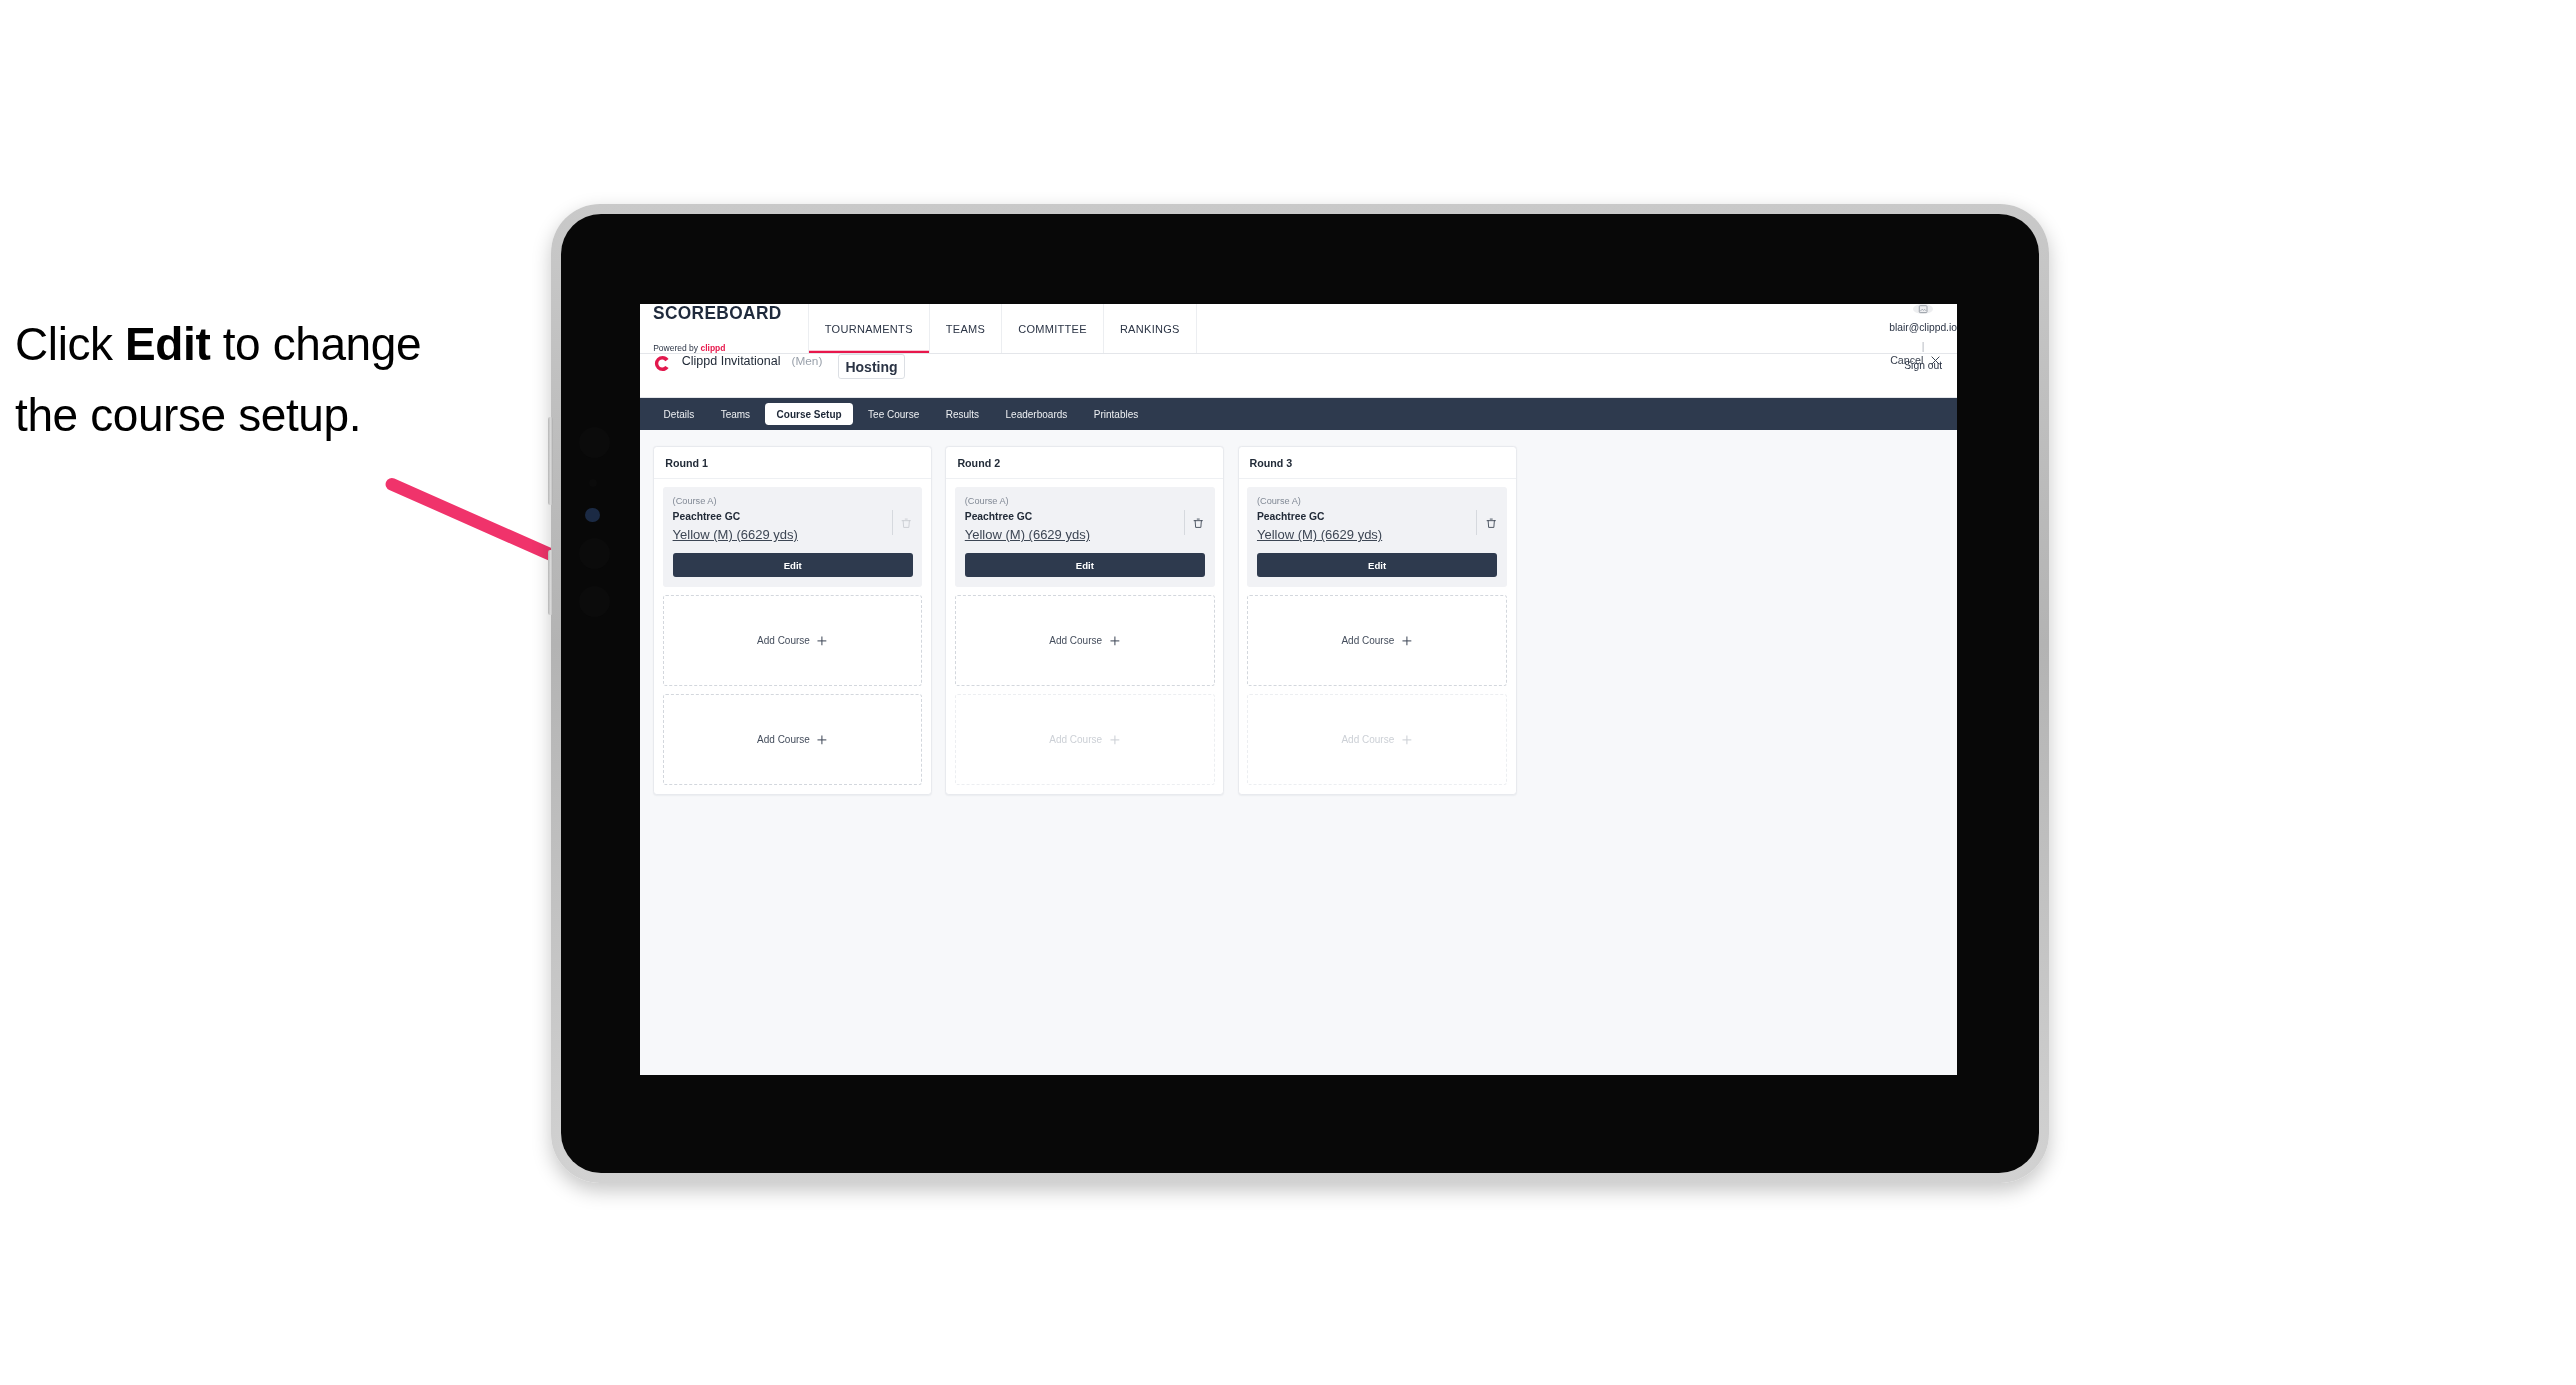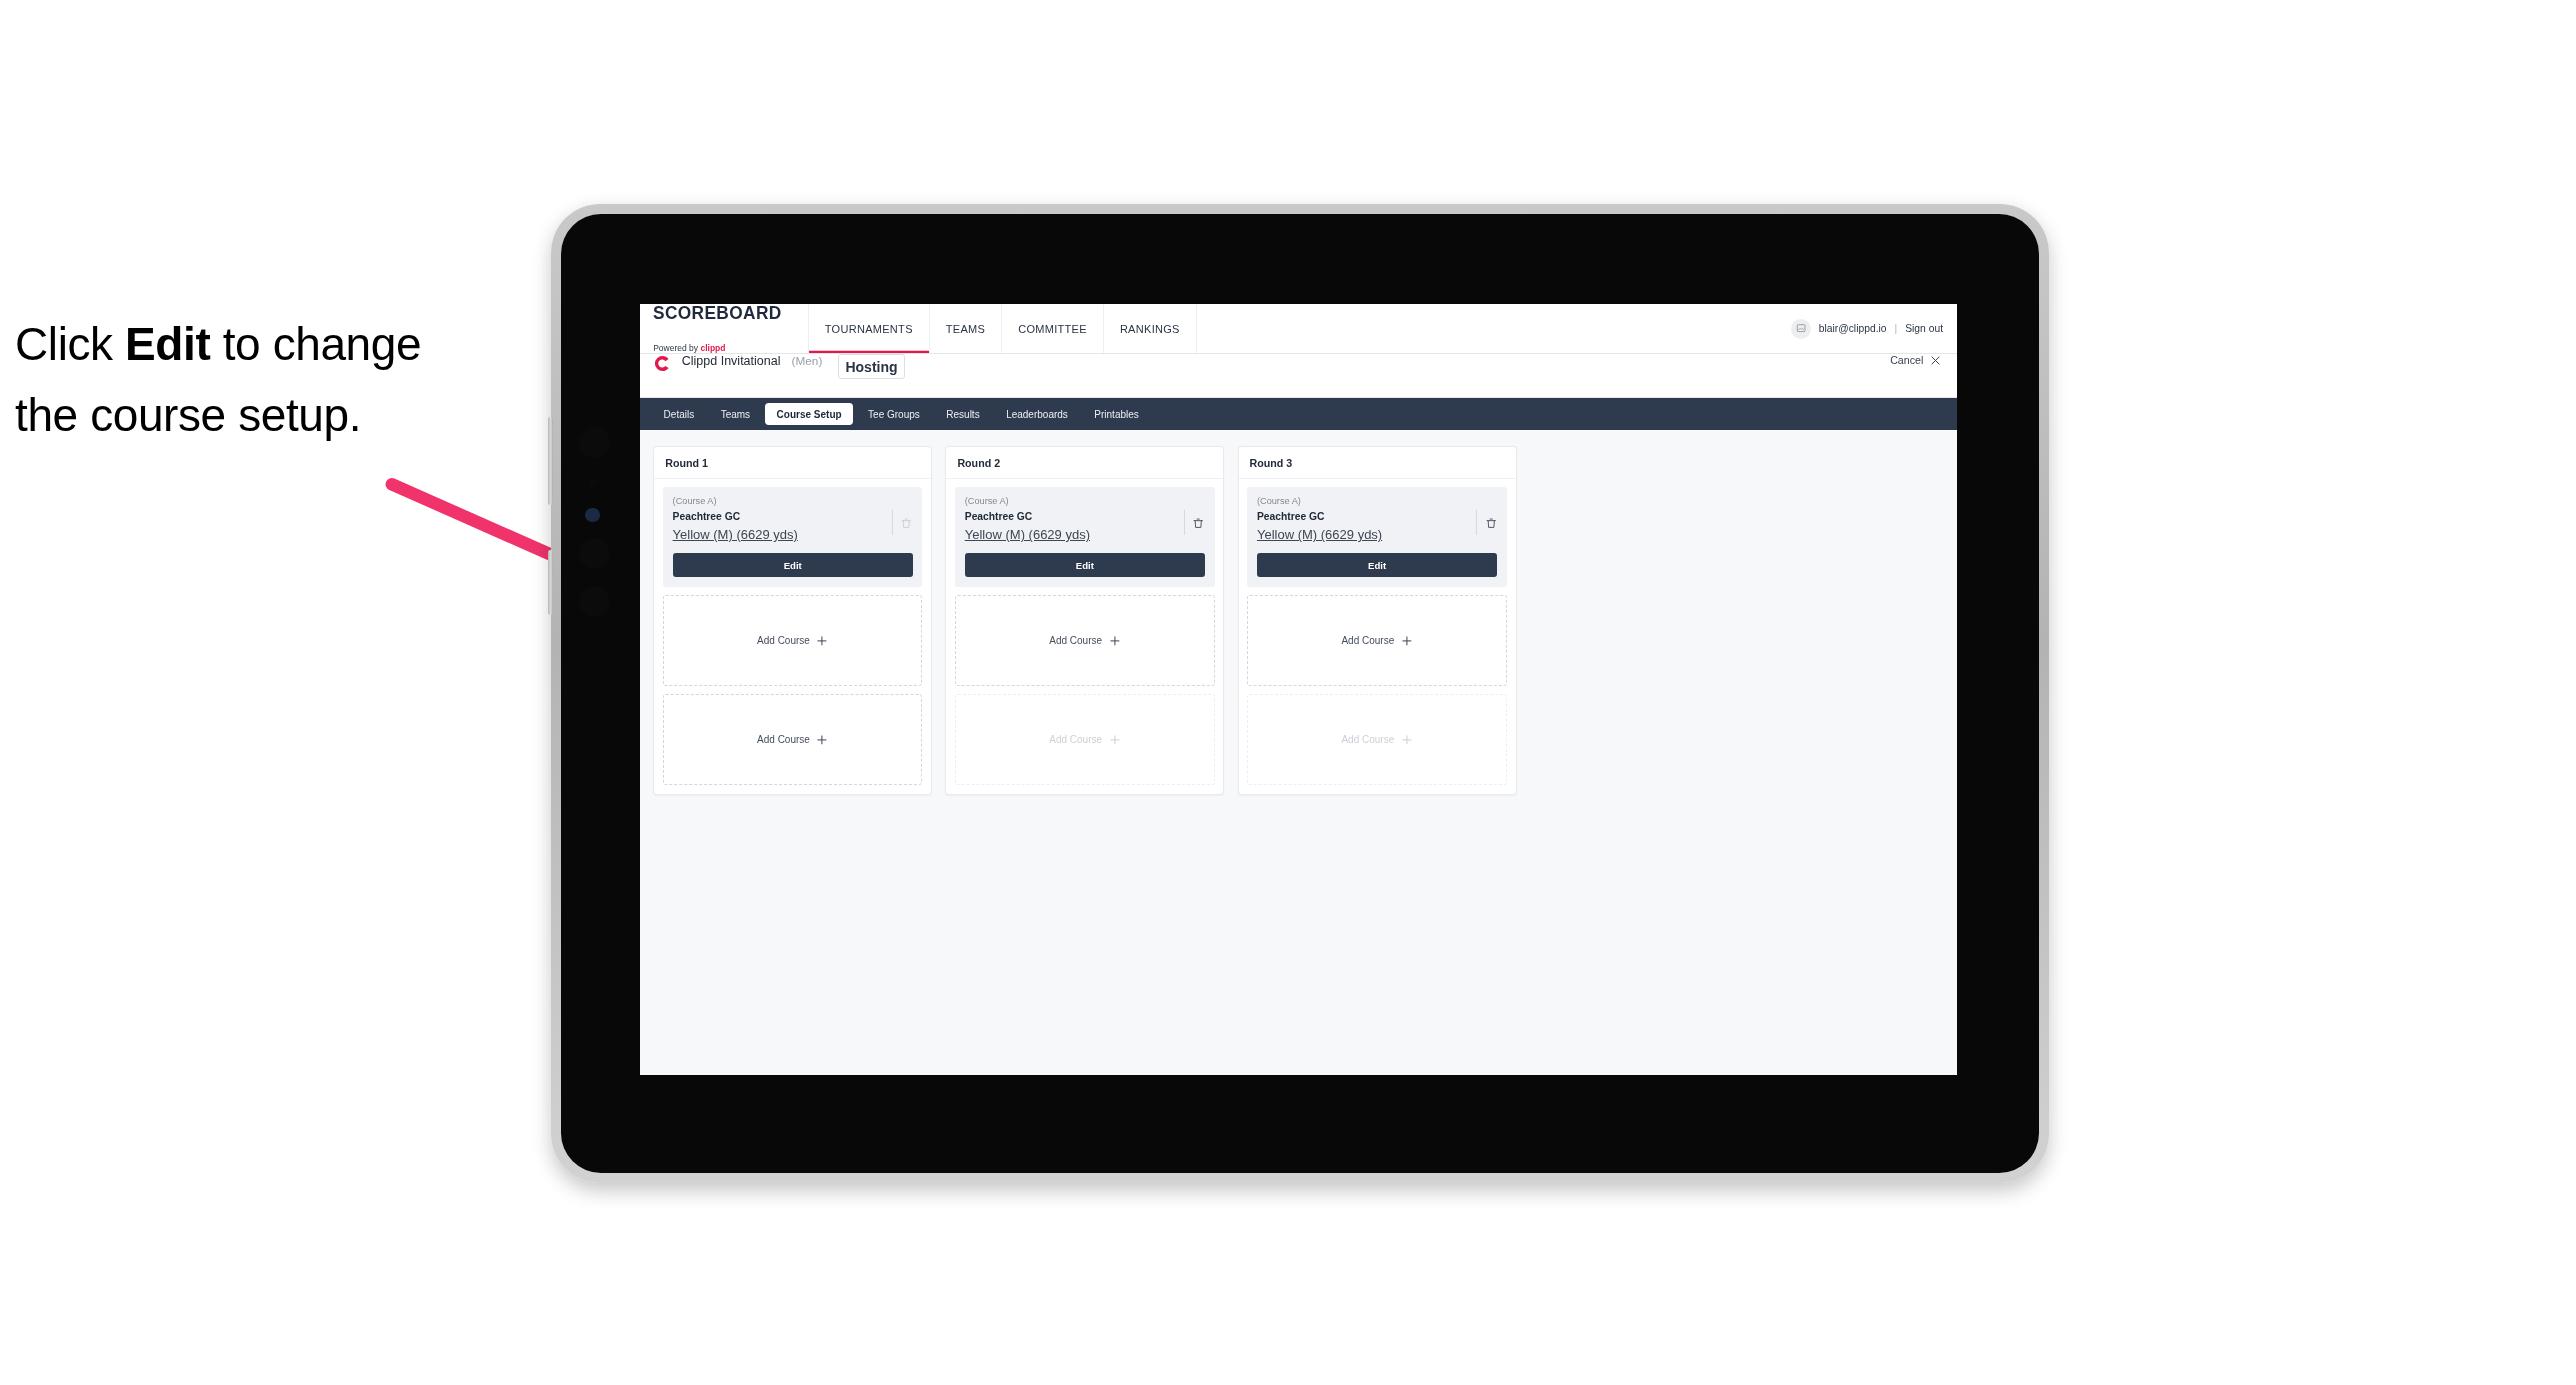--- a/index.html
+++ b/index.html
@@ -130,24 +130,25 @@
     cursor: pointer;
     white-space: nowrap;
   }
   .navitem.active { box-shadow: inset 0 -2.2px 0 0 #e8174b; }
 
   #topright {
     margin-left: auto;
     display: flex;
     align-items: center;
     gap: 8px;
-    padding-right: 14px;
+    padding-right: 0;
     font-size: 10.3px;
     color: #2b3445;
     white-space: nowrap;
+    flex-direction: column;
   }
   #avatar {
     width: 20px; height: 20px; border-radius: 50%;
     background: #edeef0;
     display: flex; align-items: center; justify-content: center;
   }
   #topright .sep { color: #aeb3bb; }
   #signout { cursor: pointer; }
 
   
@@ -344,21 +345,21 @@
         <line x1="3" y1="3" x2="17" y2="17" stroke="#39414f" stroke-width="1.8"></line>
         <line x1="17" y1="3" x2="3" y2="17" stroke="#39414f" stroke-width="1.8"></line>
       </svg>
     </div>
   </div>
 
   <div id="tabbar">
     <div class="tab">Details</div>
     <div class="tab">Teams</div>
     <div class="tab active">Course Setup</div>
-    <div class="tab">Tee Groups</div>
+    <div class="tab">Tee Course</div>
     <div class="tab">Results</div>
     <div class="tab">Leaderboards</div>
     <div class="tab">Printables</div>
   </div>
 
   <div id="board">
 
     <div class="round-col">
       <div class="round-head">Round 1</div>
       <div class="round-body">

